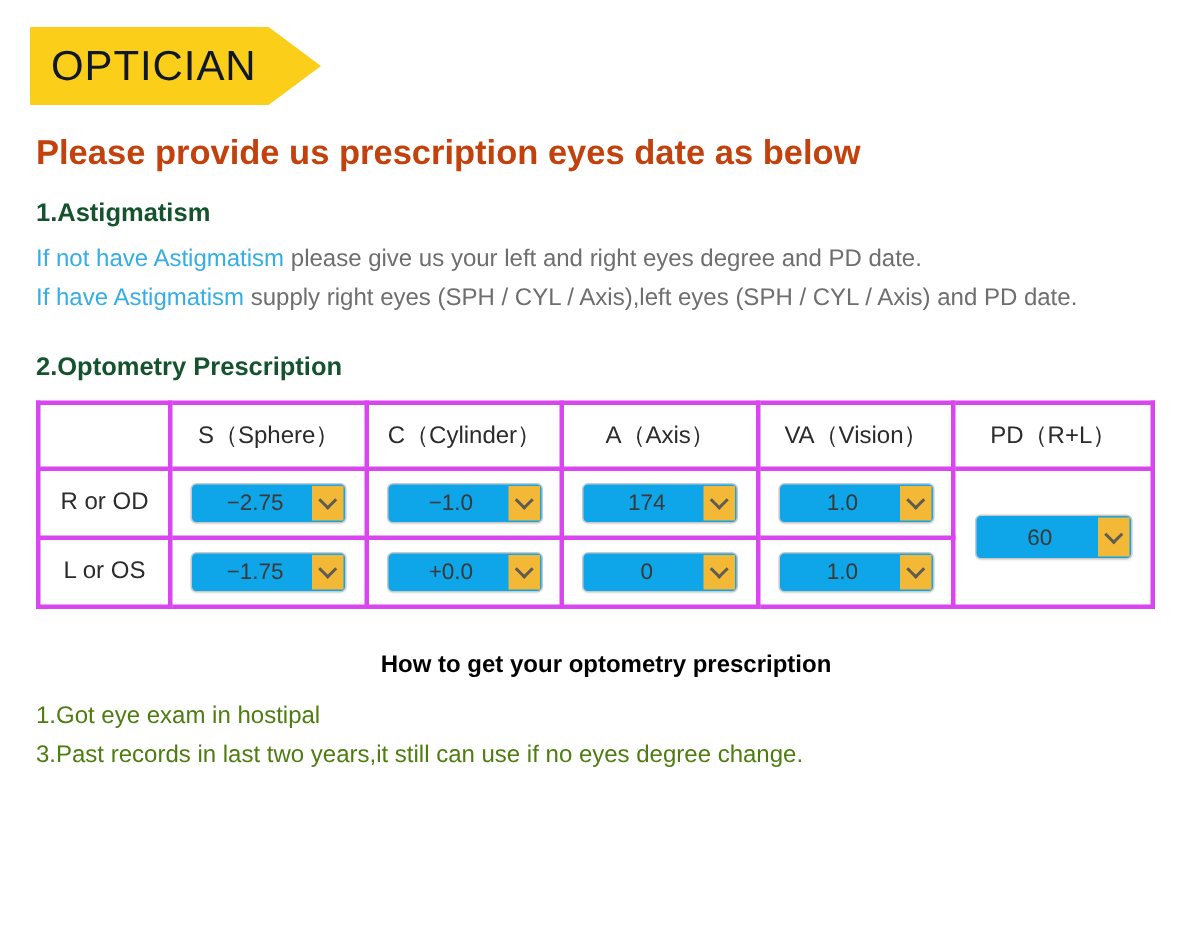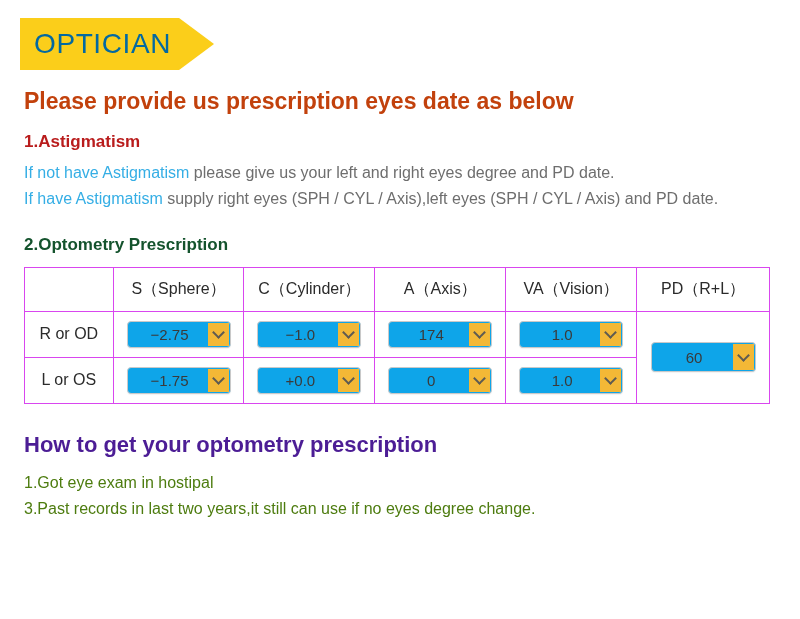--- a/index.html
+++ b/index.html
@@ -24,40 +24,40 @@
   .banner {
     width: 100%; height: 100%;
     background: #FBCE1A;
     display: flex;
     align-items: center;
     -webkit-clip-path: polygon(0 0, 82% 0, 100% 50%, 82% 100%, 0 100%);
     clip-path: polygon(0 0, 82% 0, 100% 50%, 82% 100%, 0 100%);
     filter: drop-shadow(2px 2px 2px rgba(0,0,0,0.22));
   }
   .banner-text {
-    color: #0369a1;
+    color: #0f172a;
     font-size: 28px;
     letter-spacing: 0.6px;
     padding-left: 14px;
     line-height: 1;
     white-space: nowrap;
   }
 
   
   .content { position: absolute; left: 24px; top: 88px; width: 760px; }
 
   .h1 {
     font-size: 23px;
     color: #c2410c;
     margin: 0 0 16px 0;
     line-height: 1.2;
   }
   .h2 {
     font-size: 17px;
-    color: #b91c1c;
+    color: #14532d;
     margin: 0 0 8px 0;
     line-height: 1.2;
   }
   .para {
     font-size: 16px;
     color: #6e6e6e;
     line-height: 1.65;
     margin: 0;
     max-width: 700px;
   }
@@ -69,21 +69,21 @@
     margin: 22px 0 12px 0;
   }
 
   
   .rx-table {
     border-collapse: collapse;
     width: 746px;
     table-layout: fixed;
   }
   .rx-table td, .rx-table th {
-    border: 1px solid #d946ef;
+    border: 3px solid #d946ef;
     padding: 0;
     text-align: center;
     vertical-align: middle;
     font-weight: normal;
     color: #2b2b2b;
     font-size: 16px;
   }
   .rx-table thead th { height: 44px; }
   .rx-table tbody td { height: 46px; }
 
@@ -131,24 +131,25 @@
     display: block;
     width: 9px; height: 9px;
     border-right: 2px solid #5e5b52;
     border-bottom: 2px solid #5e5b52;
     transform: translateY(-2px) rotate(45deg);
   }
 
   
   .bottom { margin-top: 28px; }
   .h3 {
-    font-size: 22px;
-    color: #4c1d95;
+    font-size: 16px;
+    color: #000000;
     margin: 0 0 12px 0;
     line-height: 1.2;
+    text-align: center;
   }
   .bullet {
     font-size: 16px;
     color: #4d7c0f;
     line-height: 1.62;
     margin: 0;
   }
 </style>
 </head>
 <body>

